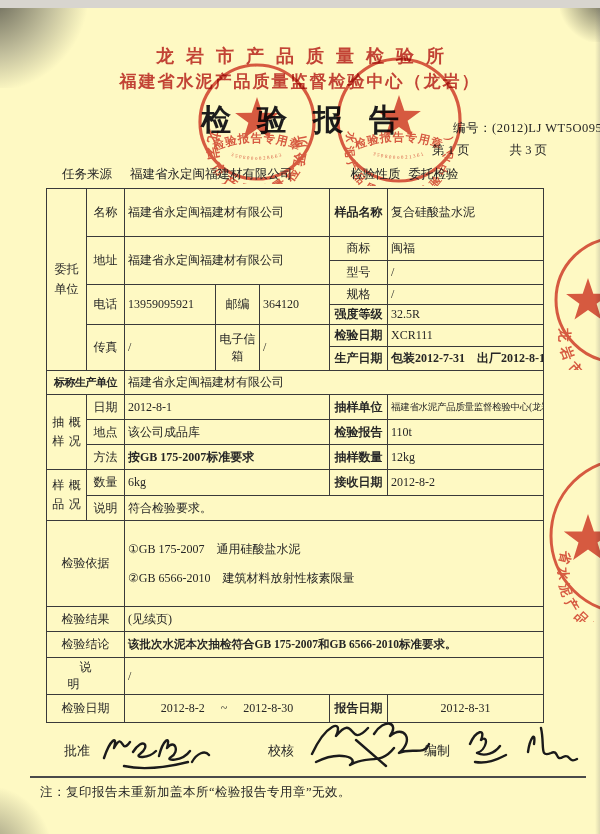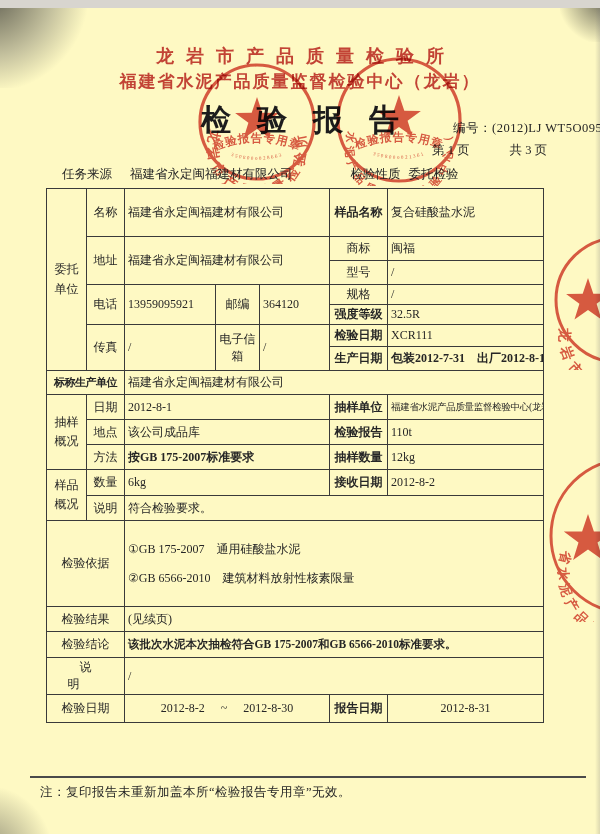--- a/index.html
+++ b/index.html
@@ -39,21 +39,21 @@
   .task-row .lab2{margin-left:58px;}
   .task-row .v2{margin-left:8px;}
 
   
   table.main{position:absolute;left:46px;top:180px;border-collapse:collapse;table-layout:fixed;
     width:497px;font-size:12px;}
   table.main td{border:1.6px solid #3a3a3a;padding:1px 3px;overflow:hidden;vertical-align:middle;}
   td.lbl{text-align:center;padding:1px 2px;}
   td.val{text-align:left;padding-left:5px;}
   td.grp{text-align:center;line-height:1.6;}
-  .grp2{display:flex;flex-direction:column;justify-content:space-between;height:100%;padding:4px 0;box-sizing:border-box;}
+  .grp2{display:flex;flex-direction:row;justify-content:space-between;height:100%;padding:4px 0;box-sizing:border-box;}
   td.basis-cell{vertical-align:top;padding-top:6px;padding-left:8px;}
   .basis-line{line-height:2.4;}
   .small{font-size:9.5px;letter-spacing:-.3px;white-space:nowrap;}
   .nowrap{white-space:nowrap;font-weight:bold;}
   .center{text-align:center;}
   .spread{letter-spacing:24px;text-indent:24px;}
   .daterange span{display:inline-block;}
   .daterange .tilde{margin:0 16px;}
 
   
@@ -247,17 +247,31 @@
         <td class="lbl" colspan="2">检验日期</td>
         <td class="center daterange" colspan="3">
           <span>2012-8-2</span><span class="tilde">~</span><span>2012-8-30</span>
         </td>
         <td class="lbl nowrap">报告日期</td>
         <td class="center">2012-8-31</td>
       </tr>
     </tbody>
   </table>
 
+  <div class="sign-row">
+    <span class="sign-label" style="left:64px;">批准</span>
+    <svg class="sig" style="left:96px;top:8px;" width="118" height="50" viewBox="0 0 118 50">
+      <path d="M8 36 C14 18 22 12 18 26 C28 8 24 34 34 20 M37 30 C47 14 55 24 44 32 C38 36 52 37 60 29 M63 34 C67 18 75 12 71 26 C79 16 84 30 75 35 C68 39 86 40 94 29 M96 40 C101 31 109 28 113 33 M28 44 C50 49 72 45 92 40"></path>
+    </svg>
+    <span class="sign-label" style="left:268px;">校核</span>
+    <svg class="sig" style="left:298px;top:-4px;" width="140" height="62" viewBox="0 0 140 62">
+      <path d="M14 44 C28 14 46 8 38 26 C58 2 50 40 70 18 M18 52 C42 40 62 48 52 55 C70 44 82 56 96 38 M76 24 C86 8 102 12 92 26 C106 14 117 30 101 43 C114 37 126 46 131 34 M58 30 L88 56"></path>
+    </svg>
+    <span class="sign-label" style="left:424px;">编制</span>
+    <svg class="sig" style="left:456px;top:2px;" width="126" height="54" viewBox="0 0 126 54">
+      <path d="M14 28 C20 14 30 12 25 24 C33 18 31 34 21 37 C29 41 39 37 44 30 M19 46 C31 48 40 44 50 39 M72 36 C74 22 80 14 78 28 M85 12 C89 30 83 42 95 37 C103 33 99 46 107 41 C115 37 112 48 121 43"></path>
+    </svg>
+  </div>
 
   <div class="rule"></div>
   <div class="footnote">注：复印报告未重新加盖本所“检验报告专用章”无效。</div>
 
 </div>
 
 </body></html>

